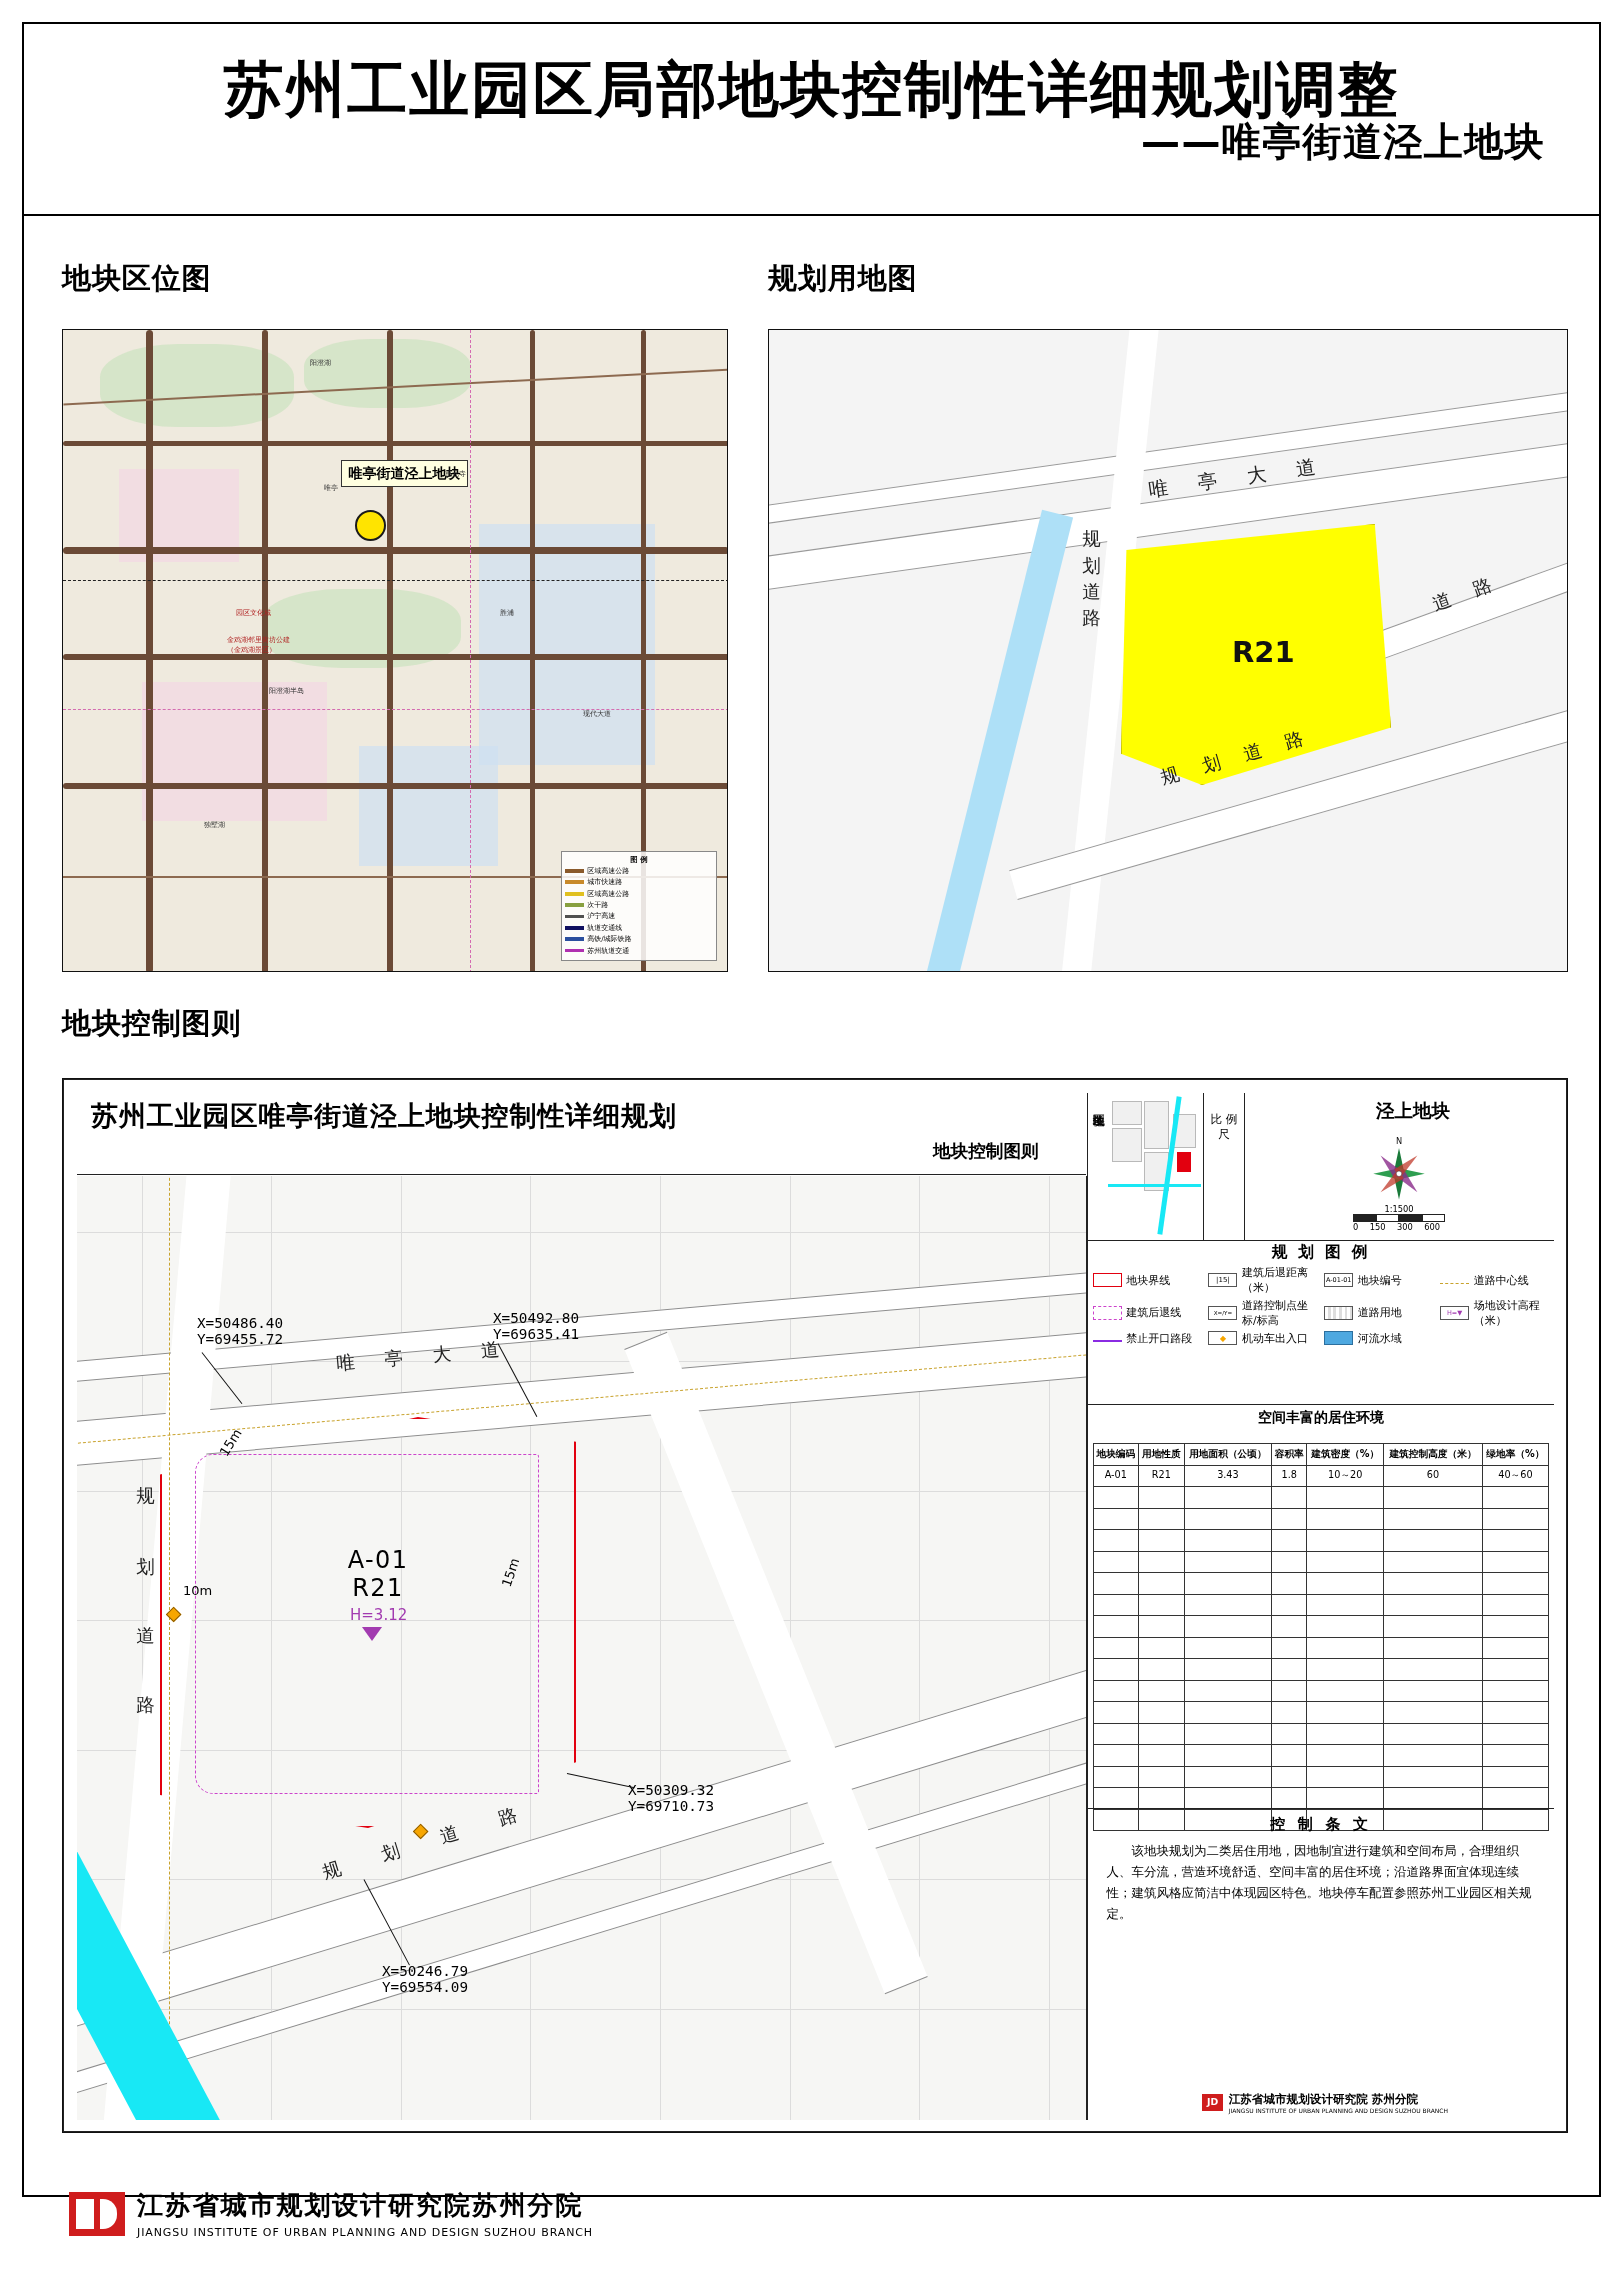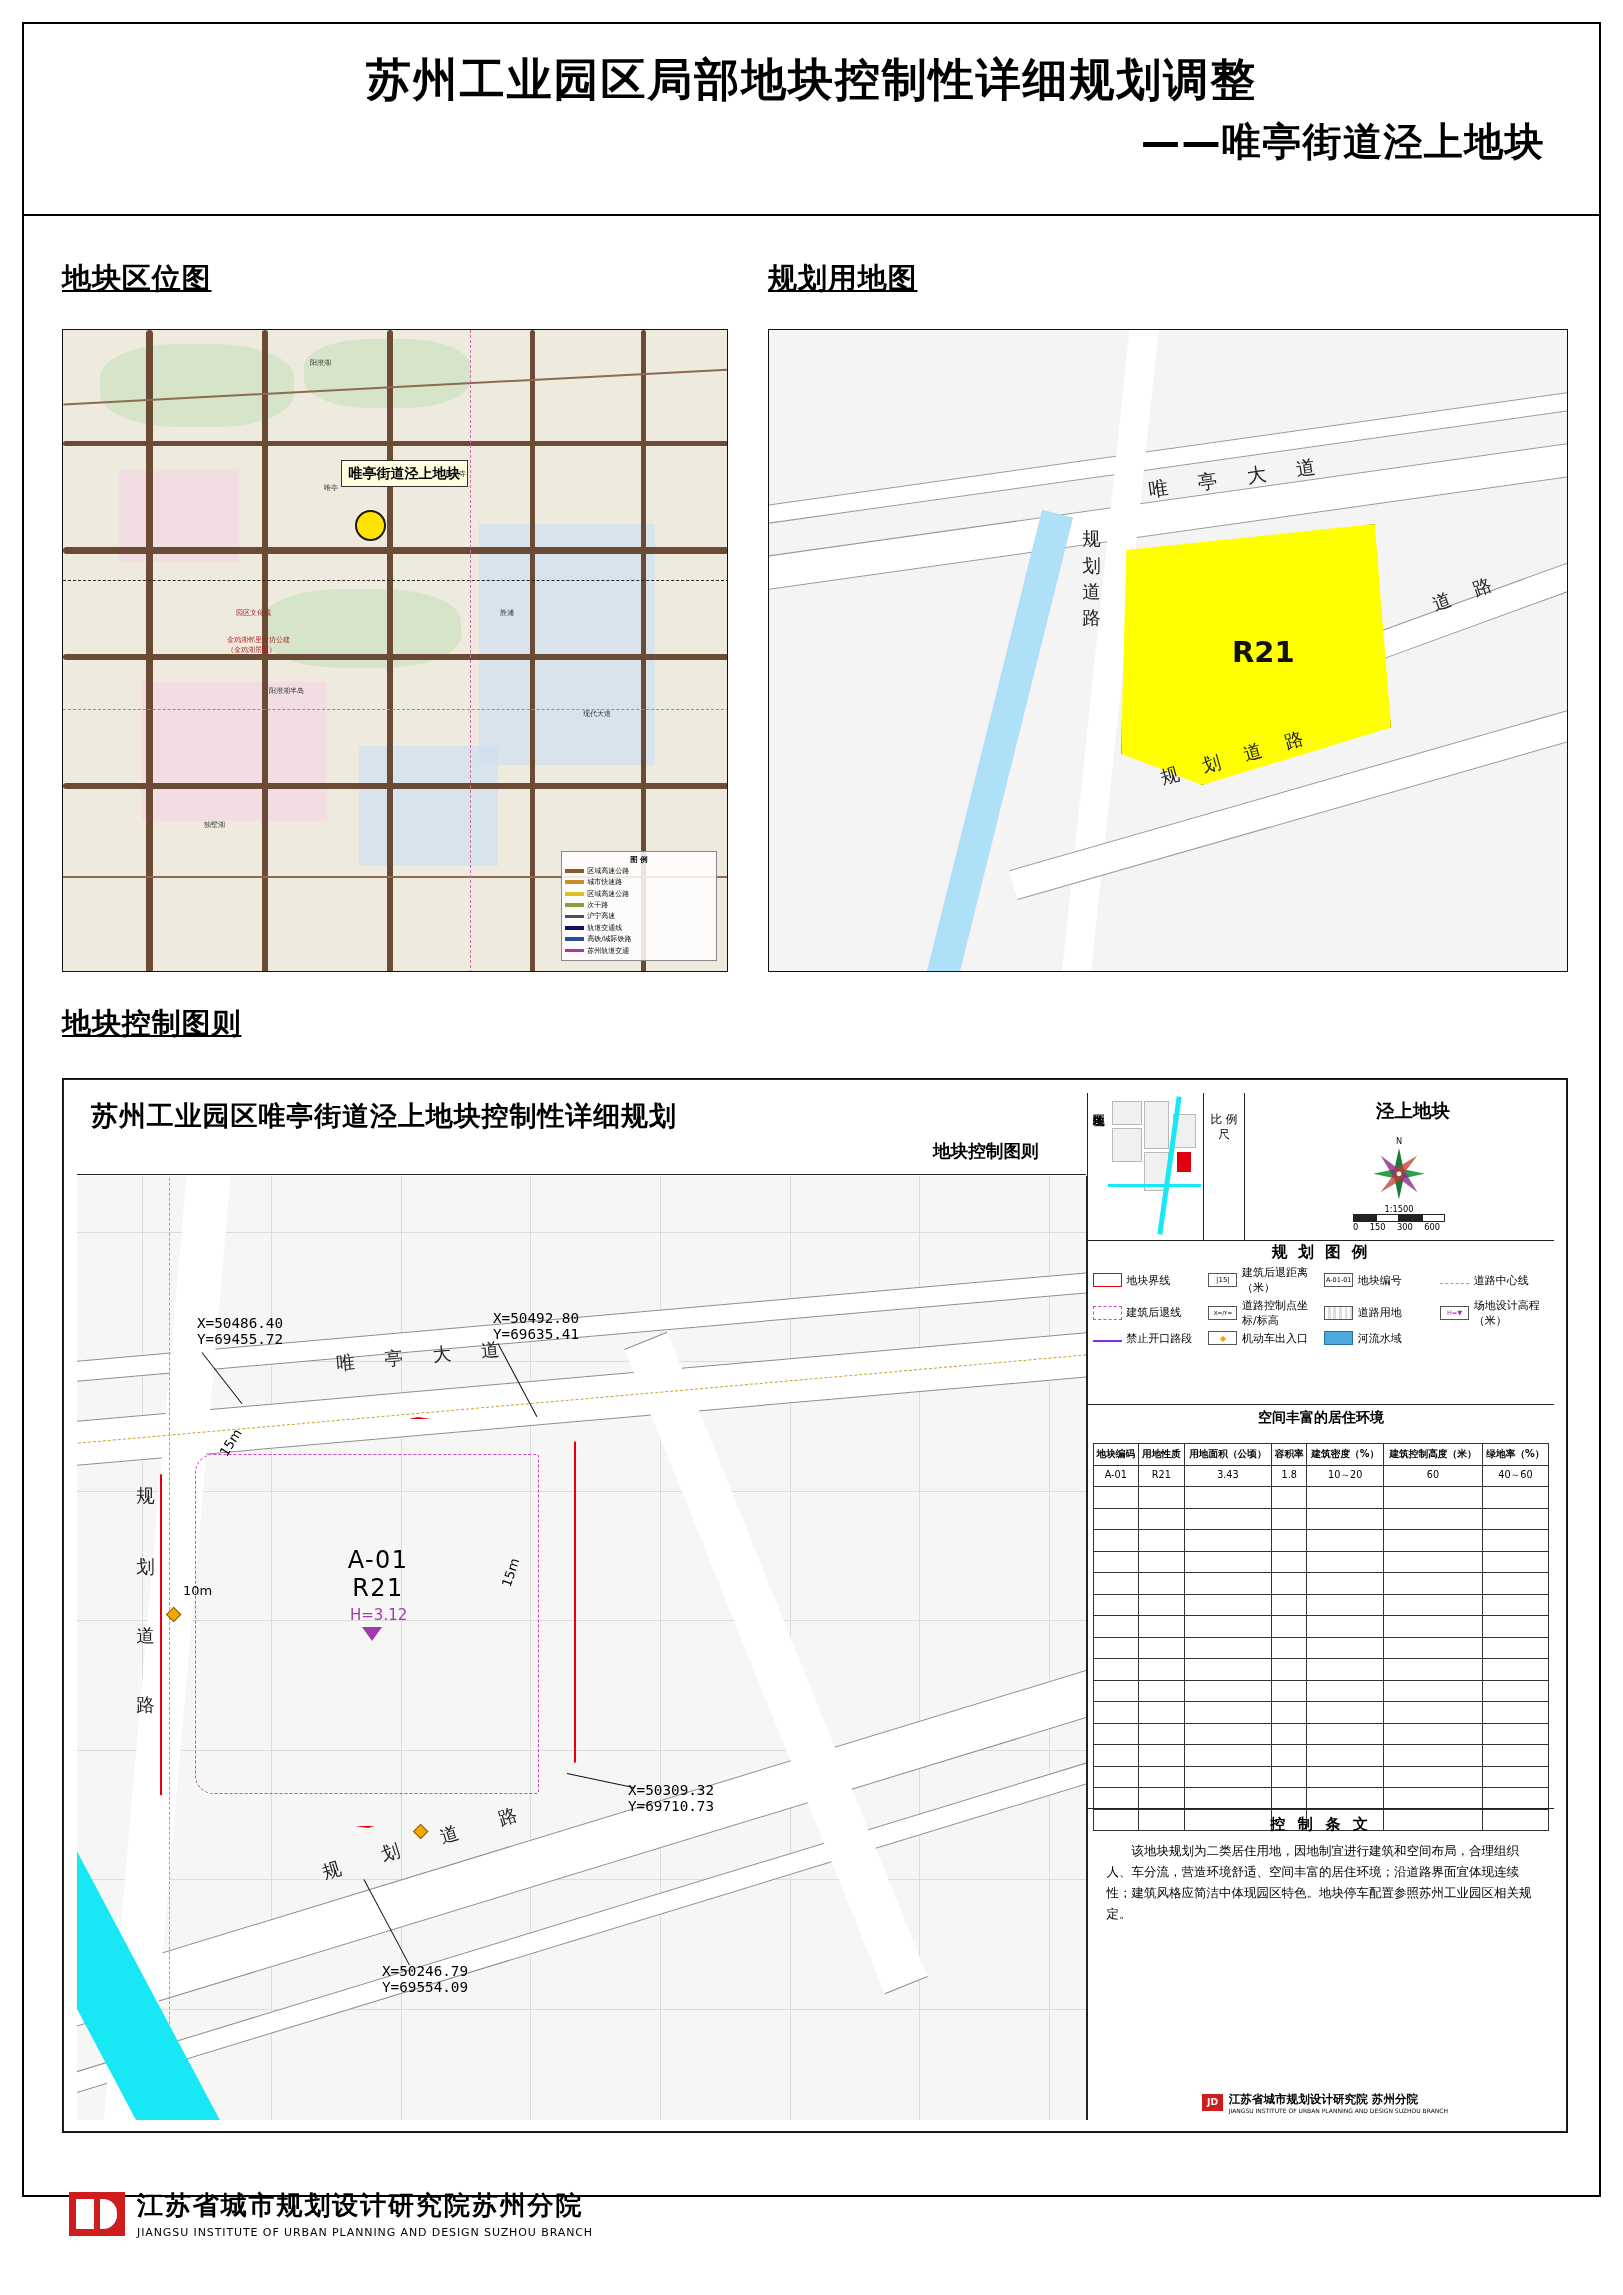--- a/index.html
+++ b/index.html
@@ -1,22 +1,22 @@
 <!DOCTYPE html>
 <html style="font-size:7.4px"><head>
 <meta charset="utf-8">
 <style>
   html,body{margin:0;padding:0;background:#ffffff;}
   body{font-family:"DejaVu Sans","Liberation Sans",sans-serif;color:#000;}
   .page{width:1623px;height:2295px;position:relative;background:#fff;box-sizing:border-box;}
   .outer-frame{position:absolute;left:22px;top:22px;width:1579px;height:2175px;border:2.3px solid #000;box-sizing:border-box;}
   .title-box{position:absolute;left:22px;top:22px;width:1579px;height:194px;border-bottom:2.3px solid #000;box-sizing:border-box;}
-  .title-main{position:absolute;left:0;top:28px;width:100%;text-align:center;font-size:45px;font-weight:bold;letter-spacing:1.9px;}
+  .title-main{position:absolute;left:0;top:28px;width:100%;text-align:center;font-size:60px;font-weight:bold;letter-spacing:1.9px;}
   .title-sub{position:absolute;right:56px;top:93px;font-size:39px;font-weight:bold;letter-spacing:1.4px;}
-  .sec-title{position:absolute;font-size:29px;font-weight:bold;letter-spacing:0.9px;text-decoration:underline;}
+  .sec-title{position:absolute;font-size:29px;font-weight:bold;letter-spacing:0.9px;}
   .panel{position:absolute;border:1.4px solid #111;box-sizing:border-box;overflow:hidden;}
   .loc-panel{left:62px;top:329px;width:666px;height:643px;background:#f7f4ef;}
   .landuse-panel{left:768px;top:329px;width:800px;height:643px;background:#f3f3f3;}
   .ctrl-panel{left:62px;top:1078px;width:1506px;height:1055px;background:#fff;}
   
   .locbg{position:absolute;inset:0;background:#efeade;}
   .loc-green{position:absolute;background:#cfe3c3;opacity:.8;}
   .loc-pink{position:absolute;background:#f2d5e4;opacity:.65;}
   .loc-blue{position:absolute;background:#cfe0f2;opacity:.7;}
   .road{position:absolute;background:#6b4a36;border-radius:4.6px;}

